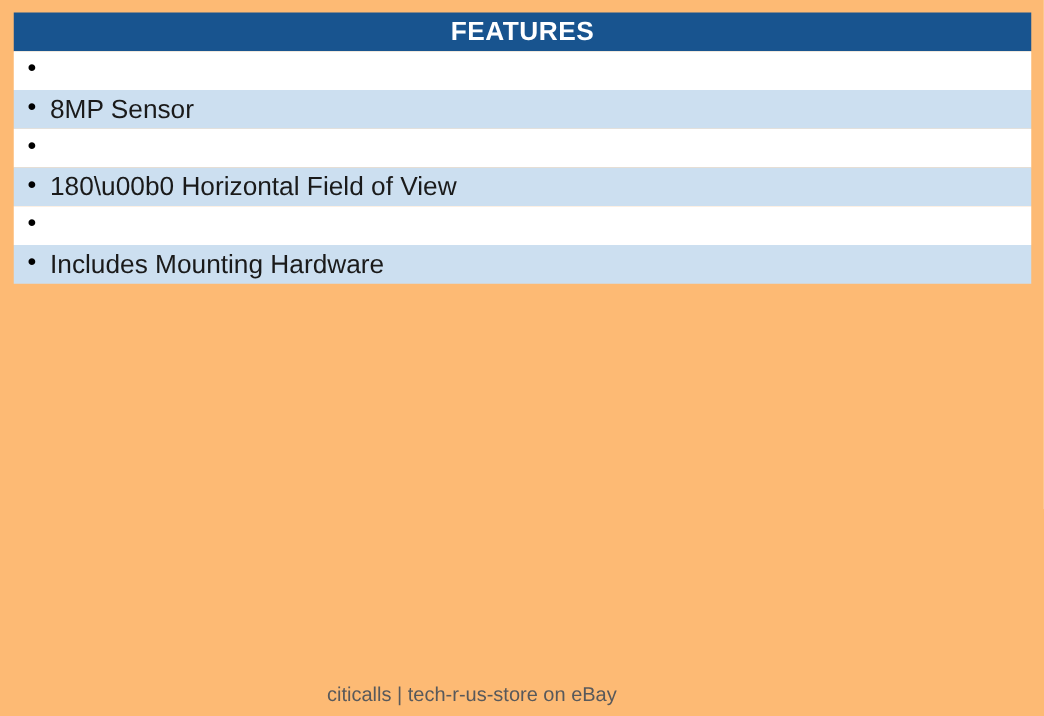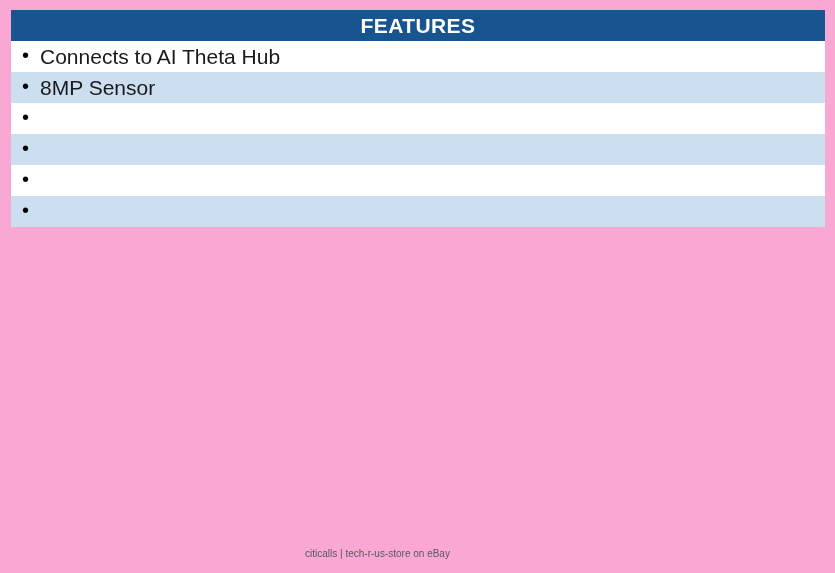--- a/index.html
+++ b/index.html
@@ -13,21 +13,21 @@
     background: #ffffff;
     font-family: "Liberation Sans", sans-serif;
     overflow: hidden;
     position: relative;
   }
 
   .slide {
     position: relative;
     width: 835px;
     height: 573px;
-    background: #f9a8d4;
+    background: #fdba74;
   }
 
   
   .features-header {
     position: absolute;
     left: 11px;
     top: 10px;
     width: 814px;
     height: 31px;
     background: #18548F;
@@ -78,53 +78,54 @@
     font-family: "Liberation Sans", sans-serif;
   }
 
   
   .slide-footer {
     position: absolute;
     left: 0;
     top: 548px;
     width: 755px;
     text-align: center;
-    font-size: 10px;
+    font-size: 16px;
     color: #58595b;
     font-family: "Liberation Sans", sans-serif;
   }
 </style>
 </head>
 <body>
 
 <div class="slide">
 
   <div class="features-header">
     <div class="features-header-title">FEATURES</div>
   </div>
 
   <div class="features-list">
 
   <div class="feature-row">
         <span class="feature-bullet">•</span>
-        <span class="feature-text">Connects to AI Theta Hub</span>
       </div>
       <div class="feature-row shaded">
         <span class="feature-bullet">•</span>
         <span class="feature-text">8MP Sensor</span>
       </div>
       <div class="feature-row">
         <span class="feature-bullet">•</span>
       </div>
       <div class="feature-row shaded">
         <span class="feature-bullet">•</span>
+        <span class="feature-text">180\u00b0 Horizontal Field of View</span>
       </div>
       <div class="feature-row">
         <span class="feature-bullet">•</span>
       </div>
       <div class="feature-row shaded">
         <span class="feature-bullet">•</span>
+        <span class="feature-text">Includes Mounting Hardware</span>
       </div>
     </div>
 
   <div class="slide-footer">citicalls | tech-r-us-store on eBay</div>
 
 </div>
 
 </body></html>

